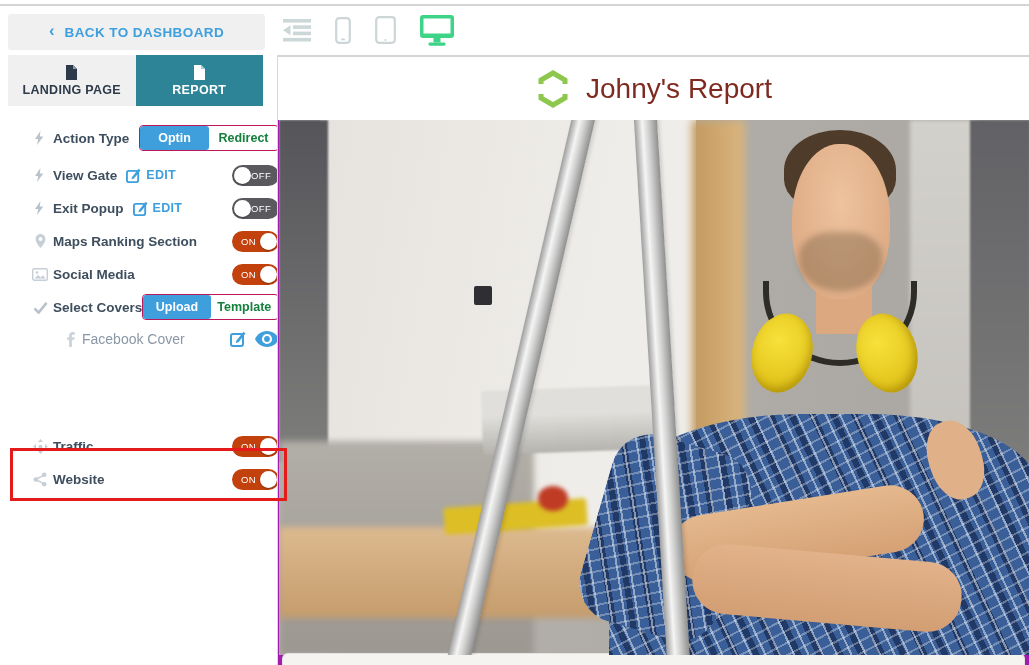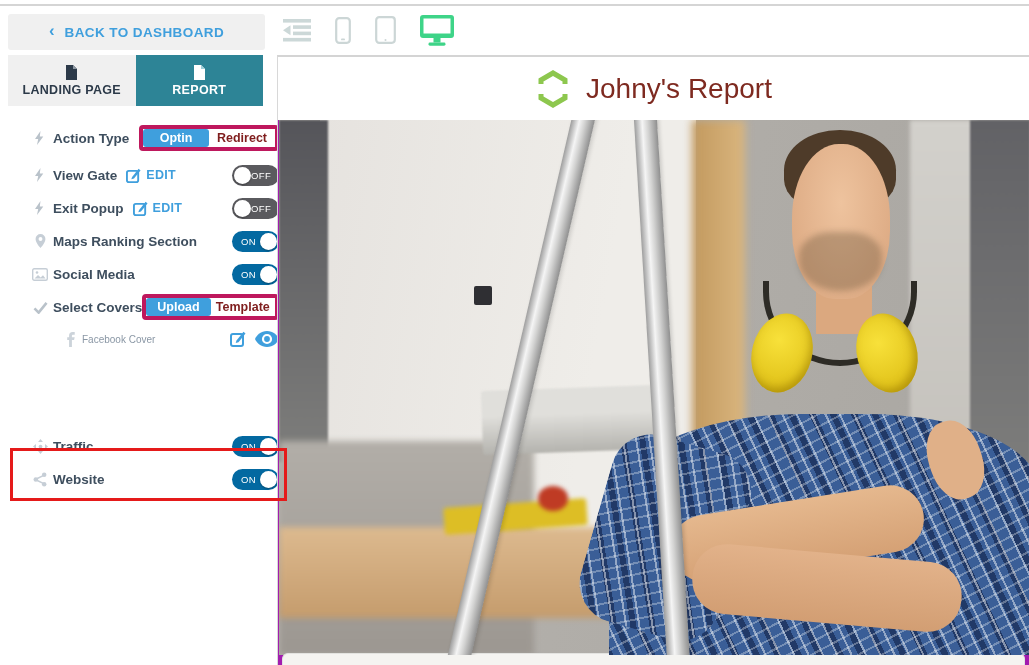--- a/index.html
+++ b/index.html
@@ -18,40 +18,40 @@
   .tabs { position:absolute; left:8px; top:49px; width:255px; height:51px; display:flex; }
   .tab { flex:1; display:flex; flex-direction:column; align-items:center; justify-content:center;
          gap:3px; background:#f0f0f0; color:#2c3a49; font-size:12.5px; font-weight:bold;
          letter-spacing:.3px; cursor:pointer; }
   .tab.active { background:#2d8496; color:#fff; }
 
   .srow { position:absolute; left:4px; width:277px; height:28px; display:flex; align-items:center;
           padding-left:14px; padding-right:14px;margin-left:12px; }
   .micro { width:20px; display:flex; justify-content:center; margin-right:3px; flex:0 0 20px; }
   .row-label { font-size:13.5px; font-weight:bold; color:#3e4e5e; white-space:nowrap; }
-  .sub-label { font-size:10px; font-weight:normal; color:#8a97a5; white-space:nowrap; }
+  .sub-label { font-size:14px; font-weight:normal; color:#8a97a5; white-space:nowrap; }
   .push { margin-left:auto; }
   .sub { padding-left:44px; }
   .sub .micro { margin-right:2px; }
 
   .edit-link { display:flex; align-items:center; gap:5px; margin-left:9px; cursor:pointer; }
   .edit-link span { color:#3f9fdd; font-size:12.5px; font-weight:bold; letter-spacing:.3px; }
 
-  .seg { display:flex; width:140px; height:26px; border:4px solid #be185d; border-radius:4px;
+  .seg { display:flex; width:140px; height:26px; border:1px solid #be185d; border-radius:4px;
          overflow:hidden; background:#fff; }
   .seg-opt { flex:1; display:flex; align-items:center; justify-content:center; font-size:12.5px;
-             font-weight:bold; color:#7f1d1d; cursor:pointer; }
+             font-weight:bold; color:#15803d; cursor:pointer; }
   .seg-opt.on { background:#3f9fdd; color:#fff; border-radius:3px; }
 
   .toggle { position:relative; width:47px; height:21px; border-radius:11px; cursor:pointer; flex:0 0 47px;}
   .toggle .knob { position:absolute; top:2px; width:17px; height:17px; border-radius:50%;
                   background:#fff; box-shadow:0 1px 2px rgba(0,0,0,.3); }
   .toggle .tl { position:absolute; top:0; height:21px; display:flex; align-items:center;
                 color:#fff; font-size:9.5px; font-weight:normal; letter-spacing:.3px; }
-  .toggle.on  { background:#0369a1; } .toggle.on .knob { right:2px; } .toggle.on .tl { left:9px; }
+  .toggle.on  { background:#c2410c; } .toggle.on .knob { right:2px; } .toggle.on .tl { left:9px; }
   .toggle.off { background:#5a5a5e; } .toggle.off .knob { left:2px; } .toggle.off .tl { right:8px; }
 
   .cover-icons { display:flex; align-items:center; gap:9px; }
 
   .annotation { position:absolute; left:10px; top:448px; width:277px; height:53px;
                 border:3px solid #e51a1a; z-index:60; pointer-events:none; }
 
   
   .dev-toolbar { position:absolute; left:283px; top:12px; height:36px; display:flex;
                  align-items:center; gap:24px; }

